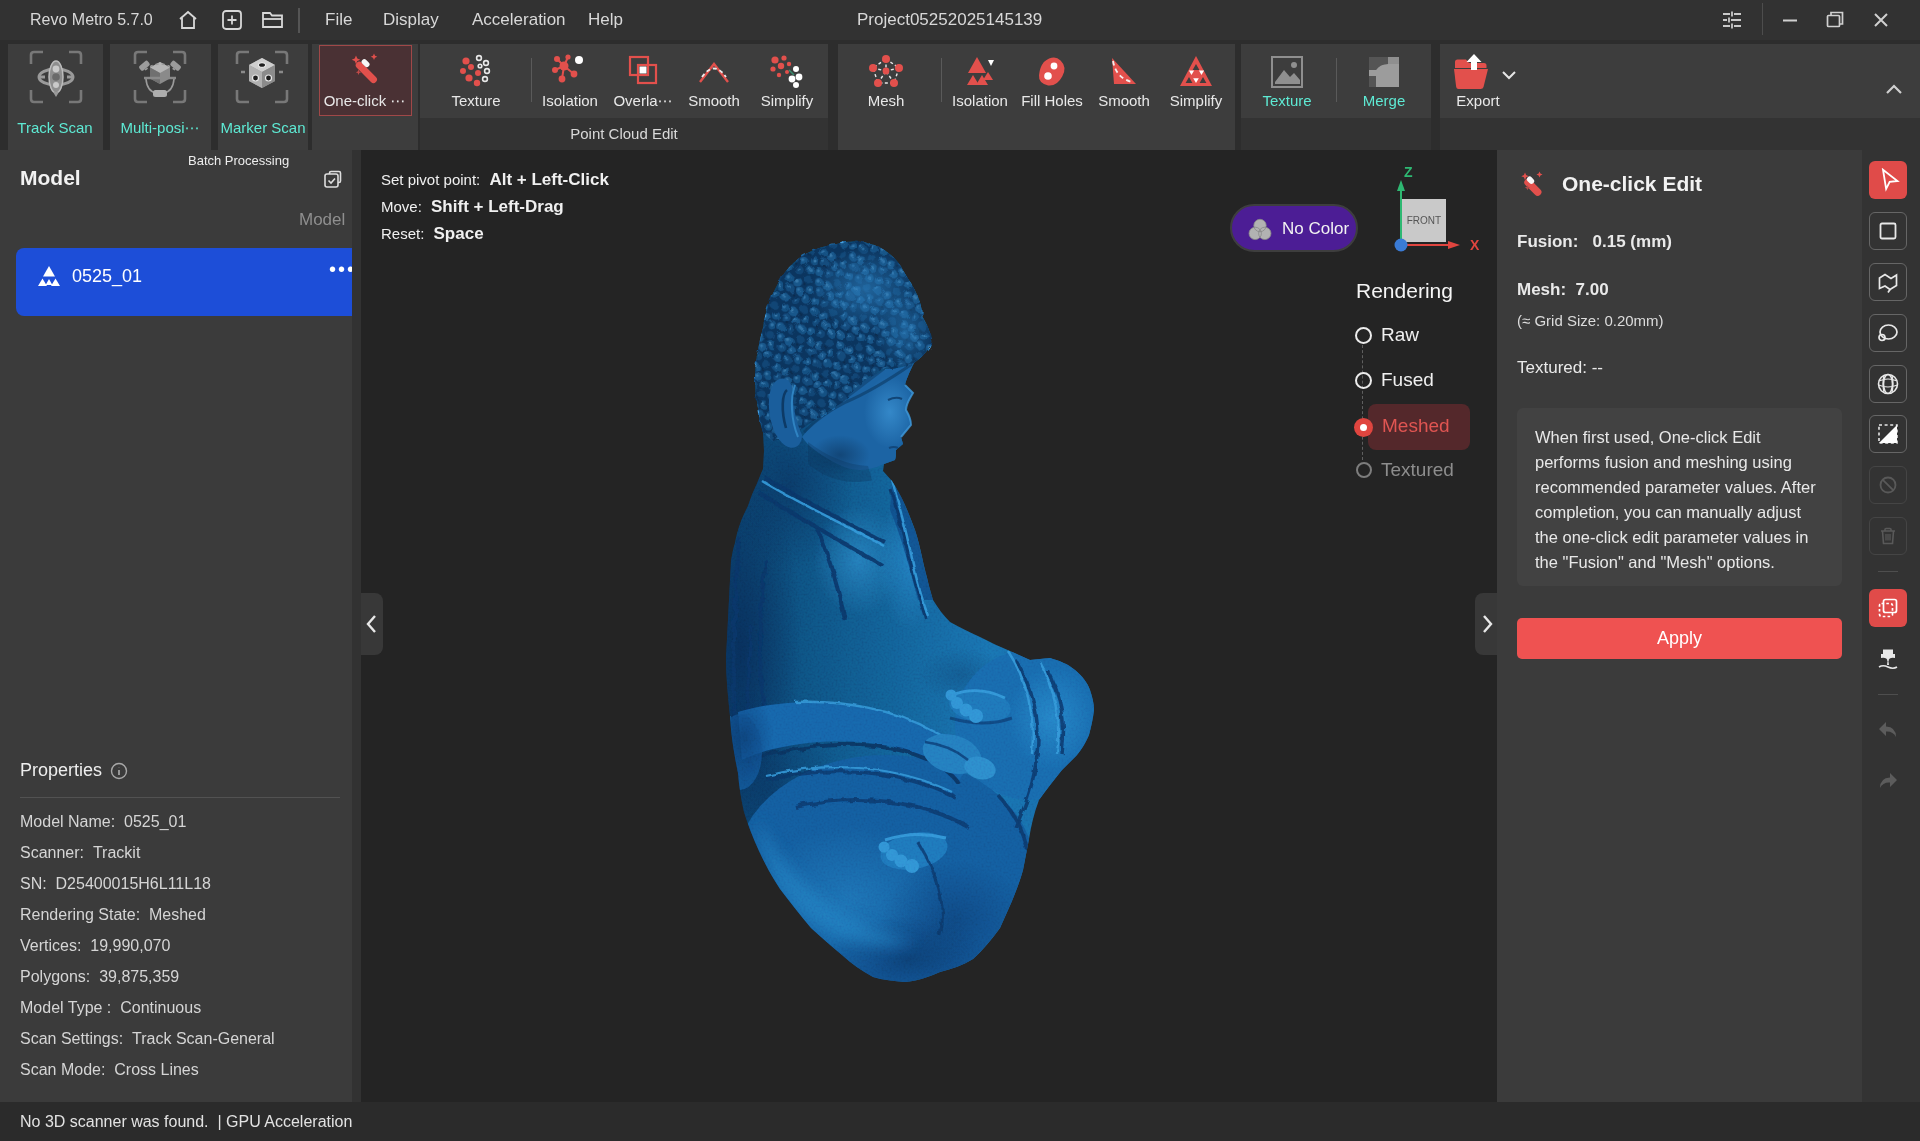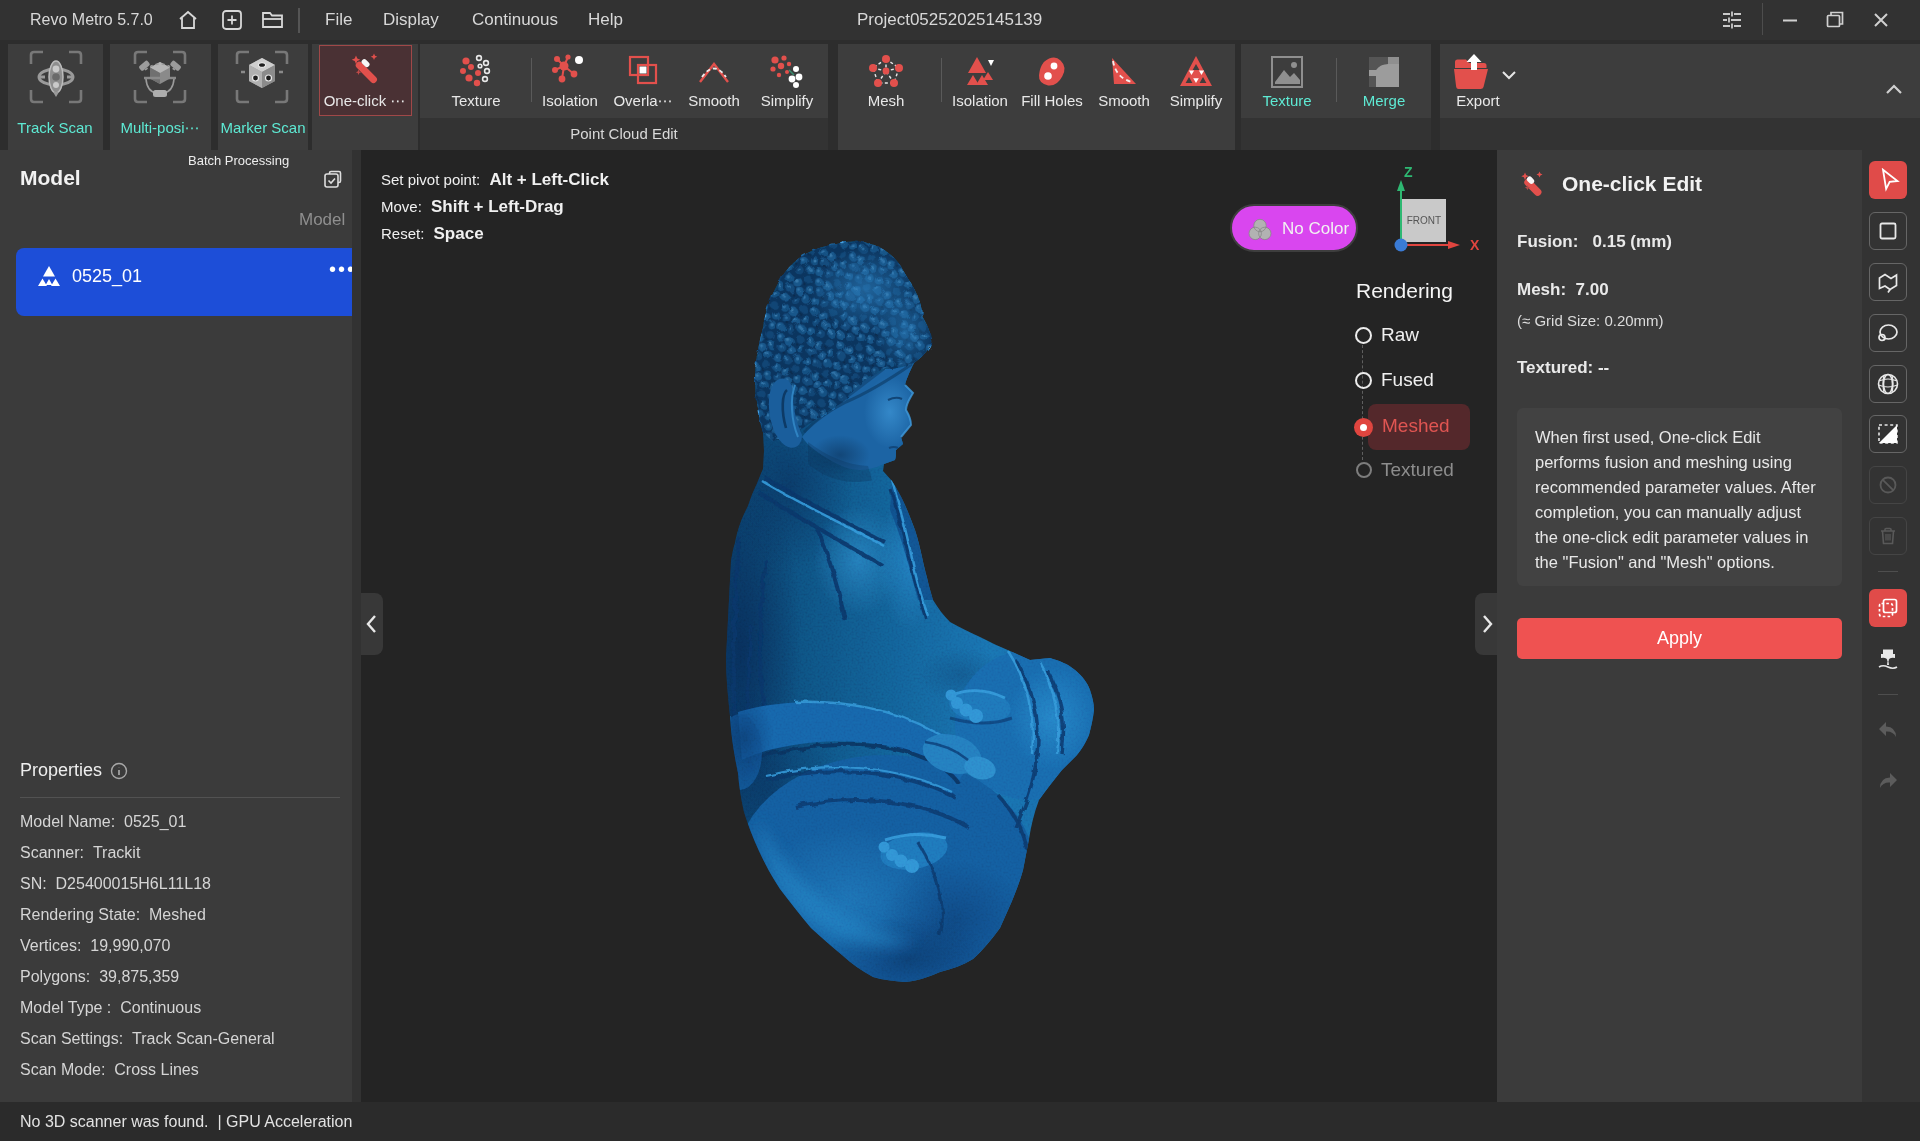--- a/index.html
+++ b/index.html
@@ -46,21 +46,21 @@
         <rect x="2" y="2" width="18" height="18" rx="3"></rect>
         <path d="M11 6.5 V15.5 M6.5 11 H15.5"></path>
       </svg>
     <svg class="abs" style="left:261px;top:9px" width="23" height="22" viewBox="0 0 23 22" fill="none" stroke="#d8d8d8" stroke-width="1.8">
         <path d="M2 18 V4 H9 L11 6.5 H21 V18 Z"></path>
         <path d="M2 10 H21"></path>
       </svg>
     <div class="abs" style="left:298px;top:8px;width:2px;height:25px;background:#555"></div>
     <span class="tbtxt" style="left:325px">File</span>
     <span class="tbtxt" style="left:383px">Display</span>
-    <span class="tbtxt" style="left:472px">Continuous</span>
+    <span class="tbtxt" style="left:472px">Acceleration</span>
     <span class="tbtxt" style="left:588px">Help</span>
     <span class="tbtxt" style="left:857px">Project05252025145139</span>
     <svg class="abs" style="left:1720px;top:8px" width="24" height="24" viewBox="0 0 24 24" fill="none" stroke="#c9c9c9" stroke-width="1.8">
         <path d="M3 6 H10 M14 6 H21 M3 12 H7 M11 12 H21 M3 18 H10 M14 18 H21"></path>
         <path d="M12 3.5 V8.5 M9 9.5 V14.5 M12 15.5 V20.5"></path>
       </svg>
     <div class="abs" style="left:1762px;top:3px;width:1px;height:32px;background:#4d4d4d"></div>
     <svg class="abs" style="left:1779px;top:9px" width="22" height="22" viewBox="0 0 22 22" stroke="#d0d0d0" stroke-width="2">
         <path d="M4 11.5 H18"></path>
       </svg>
@@ -509,21 +509,21 @@
       </g>
       <path d="M88,150 C78,145 70,153 69,170 C68,189 75,209 86,216 C95,221 102,215 102,205 C95,190 92,170 92,156 Z" fill="#1a5e9c"></path>
       <path d="M87,160 C82,164 81,181 86,198" fill="none" stroke="#0d3a66" stroke-width="2.6"></path>
       <path d="M95,155 C90,168 91,190 98,207" fill="none" stroke="#2f83c2" stroke-width="2"></path>
     </svg>
 
     <div class="abs" style="left:381px;top:170px;color:#f0f0f0"><span style="font-size:15px">Set pivot point:</span> <span style="font-size:17px;font-weight:bold">&nbsp;Alt + Left-Click</span></div>
     <div class="abs" style="left:381px;top:197px;color:#f0f0f0"><span style="font-size:15px">Move:</span> <span style="font-size:17px;font-weight:bold">&nbsp;Shift + Left-Drag</span></div>
     <div class="abs" style="left:381px;top:224px;color:#f0f0f0"><span style="font-size:15px">Reset:</span> <span style="font-size:17px;font-weight:bold">&nbsp;Space</span></div>
 
-    <div class="abs" style="left:1230px;top:204px;width:128px;height:48px;border:2px solid #3e3e3e;border-radius:24px;background:#d946ef">
+    <div class="abs" style="left:1230px;top:204px;width:128px;height:48px;border:2px solid #3e3e3e;border-radius:24px;background:#4c1d95">
       <svg class="abs" style="left:14px;top:10px" width="28" height="28" viewBox="0 0 28 28" fill="#b2b2b2">
           <circle cx="14" cy="9.5" r="6.2"></circle>
           <circle cx="9.2" cy="17.4" r="6.2"></circle>
           <circle cx="18.8" cy="17.4" r="6.2"></circle>
           <g stroke="#888" stroke-width="0.8" fill="none">
             <circle cx="14" cy="9.5" r="6.2"></circle>
             <circle cx="9.2" cy="17.4" r="6.2"></circle>
             <circle cx="18.8" cy="17.4" r="6.2"></circle>
           </g>
         </svg>
@@ -571,21 +571,21 @@
       <rect x="9" y="7" width="7.5" height="21" rx="3.7" fill="#e2504c" transform="rotate(-45 13 16)"></rect>
       <rect x="8.5" y="6.5" width="5.5" height="8" rx="2.7" fill="#f6f6f6" transform="rotate(-45 11 10)"></rect>
       <path d="M6 2.5 l1.1 2.6 2.6 1.1 -2.6 1.1 L6 9.9 4.9 7.3 2.3 6.2 4.9 5.1 Z" fill="#e2504c"></path>
       <path d="M20.5 1.5 l0.9 2.1 2.1 0.9 -2.1 0.9 -0.9 2.1 -0.9 -2.1 -2.1 -0.9 2.1 -0.9 Z" fill="#e2504c"></path>
       <path d="M8.5 15 l0.8 1.8 1.8 0.8 -1.8 0.8 -0.8 1.8 -0.8 -1.8 -1.8 -0.8 1.8 -0.8 Z" fill="#b04a48"></path>
     </svg>
     <div class="abs" style="left:1562px;top:172px;font-size:21px;font-weight:bold;color:#f2f2f2">One-click Edit</div>
     <div class="abs" style="left:1517px;top:232px;font-size:17px;font-weight:bold;color:#e9e9e9">Fusion: &nbsp;&nbsp;0.15 (mm)</div>
     <div class="abs" style="left:1517px;top:280px;font-size:17px;font-weight:bold;color:#e9e9e9">Mesh: &nbsp;7.00</div>
     <div class="abs" style="left:1517px;top:312px;font-size:15px;font-weight:normal;color:#dcdcdc">(≈ Grid Size: 0.20mm)</div>
-    <div class="abs" style="left:1517px;top:358px;font-size:17px;font-weight:bold;color:#e9e9e9">Textured: --</div>
+    <div class="abs" style="left:1517px;top:358px;font-size:17px;font-weight:normal;color:#e9e9e9">Textured: --</div>
     <div class="abs" style="left:1517px;top:408px;width:325px;height:178px;background:#424242;border-radius:6px;padding:17px 18px;font-size:16.5px;line-height:25px;color:#e8e8e8">When first used, One-click Edit performs fusion and meshing using recommended parameter values. After completion, you can manually adjust the one-click edit parameter values in the "Fusion" and "Mesh" options.</div>
     <div class="abs" style="left:1517px;top:618px;width:325px;height:41px;background:#ef5251;border-radius:5px;text-align:center;line-height:41px;font-size:18px;color:#fff">Apply</div>
   </div>
   <div id="righttools"></div>
   <div id="rtcontent">
     <div class="rtbtn red" style="top:161px">
         <svg width="24" height="24" viewBox="0 0 24 24" fill="none" stroke="#fff" stroke-width="1.8">
           <path d="M5 3 L12 21 L14 13.5 L21.5 11 Z" transform="rotate(12 12 12)"></path>
         </svg>
       </div>

